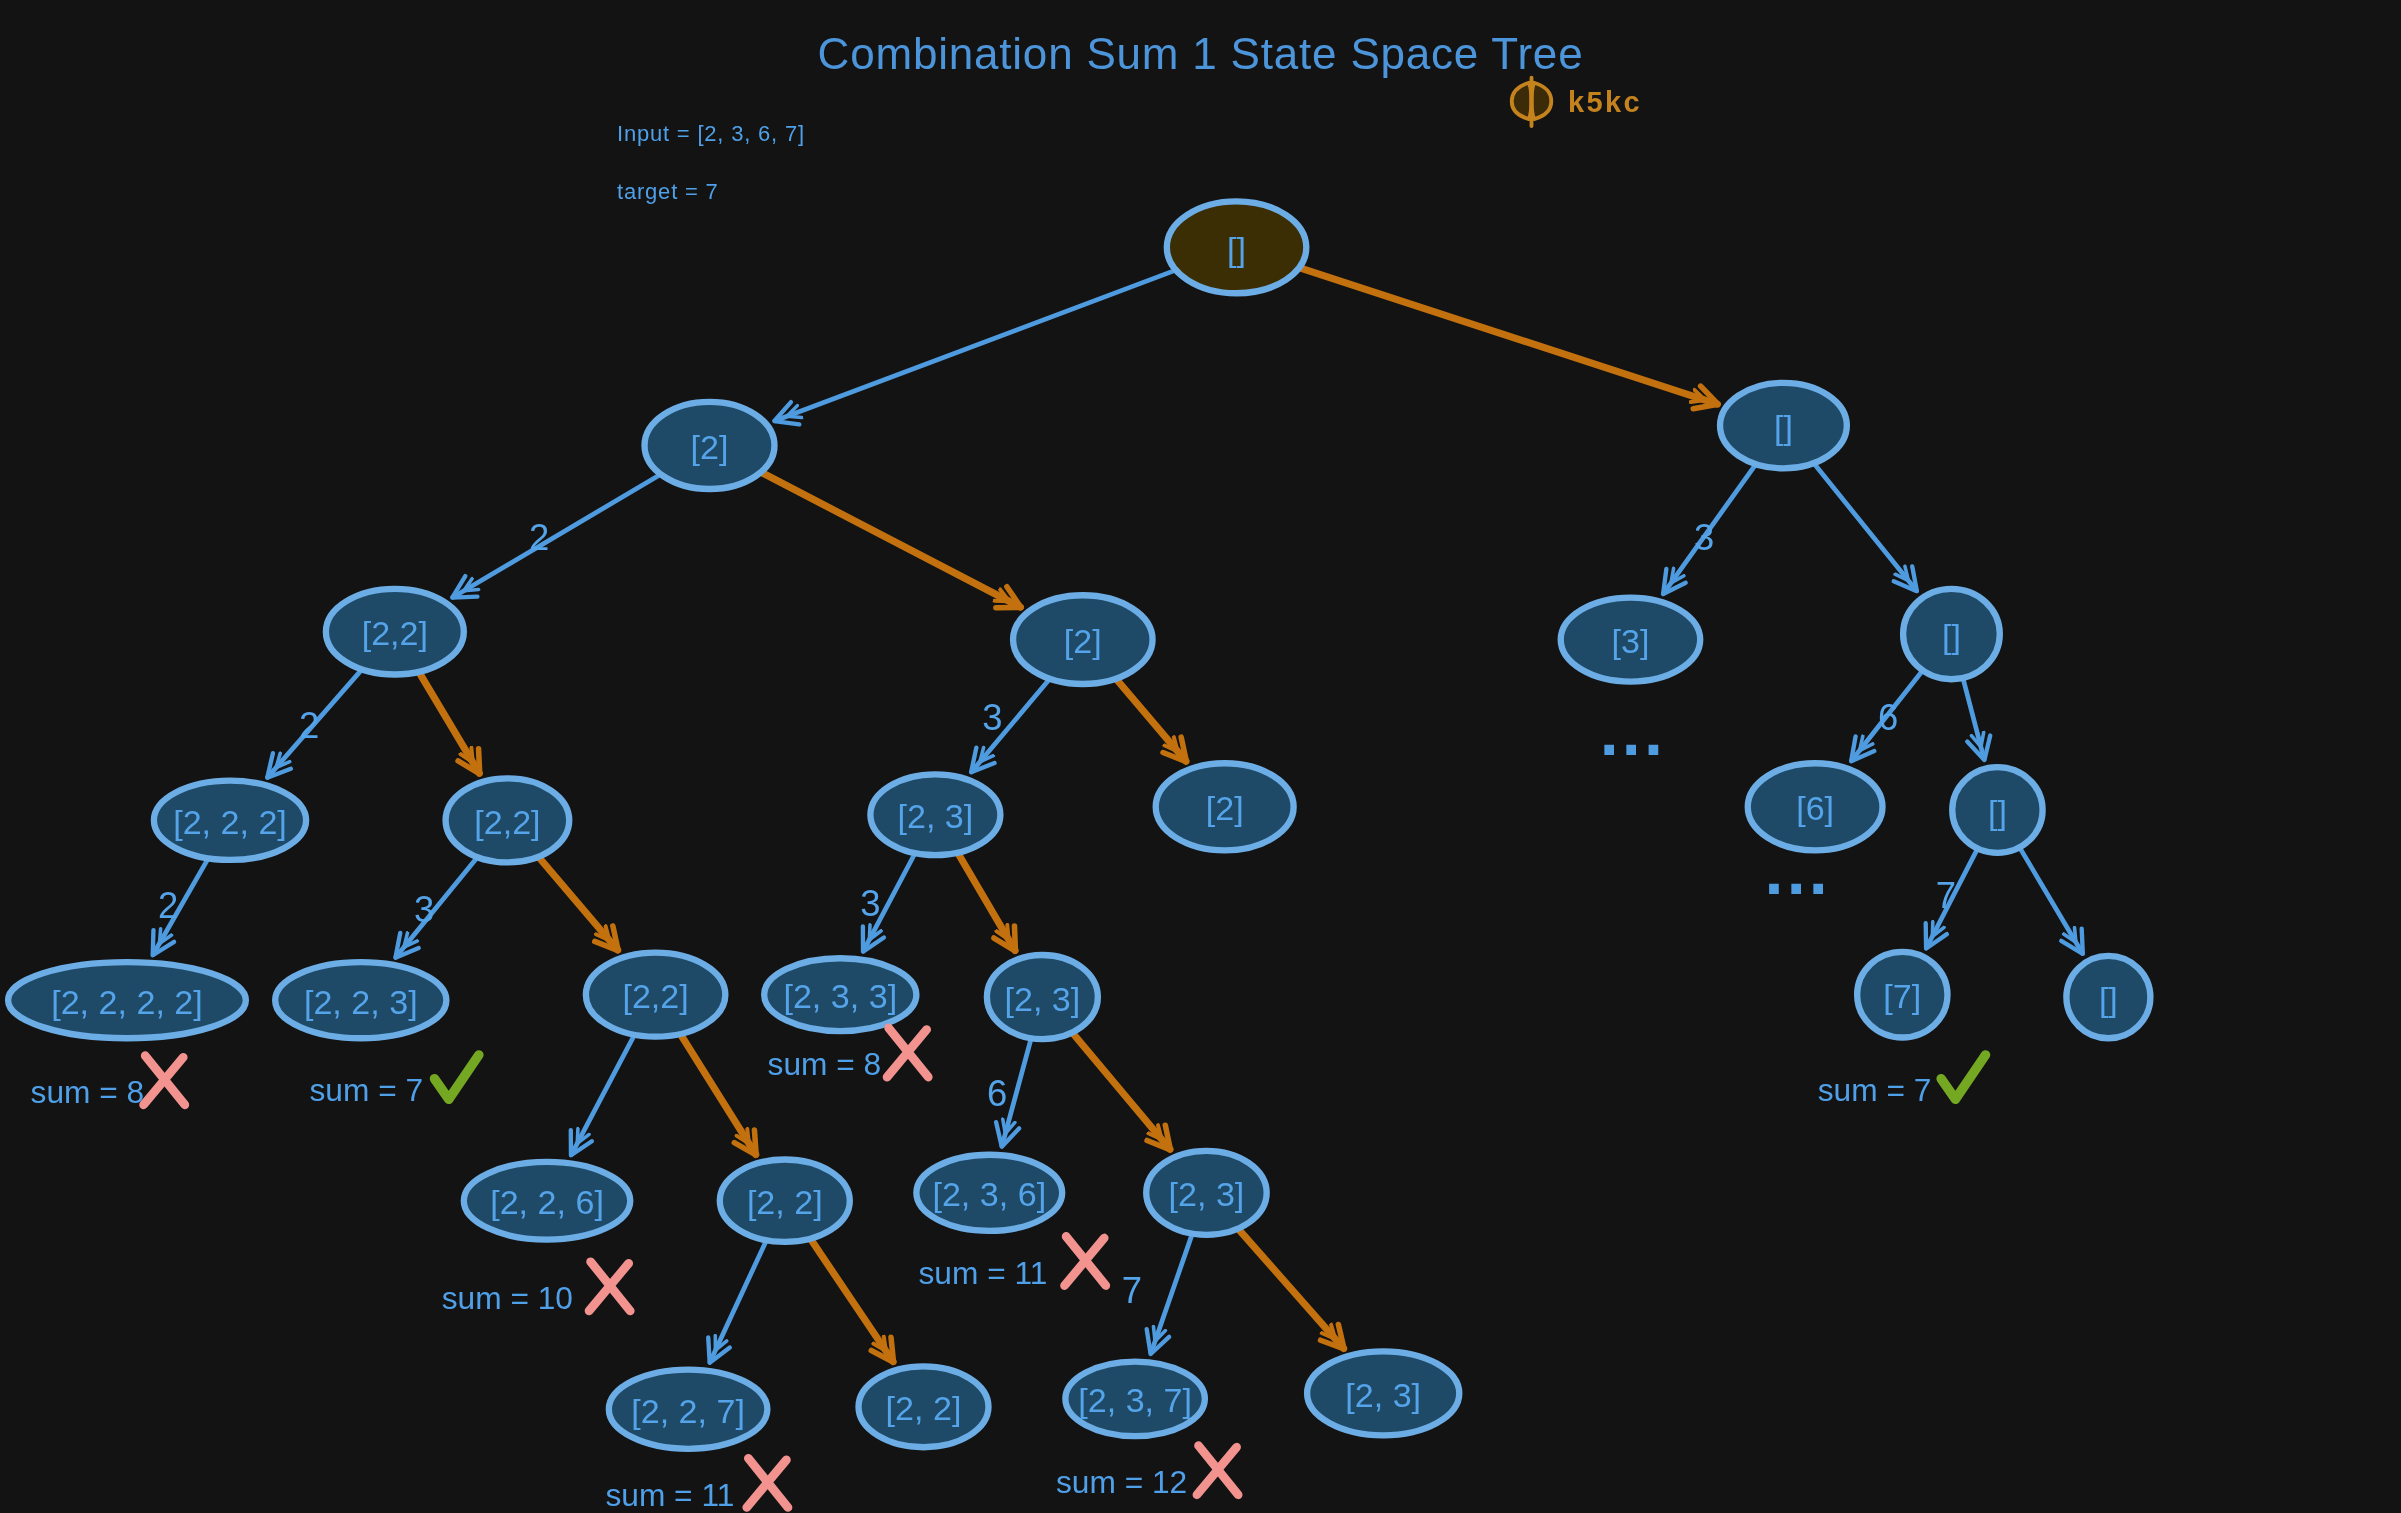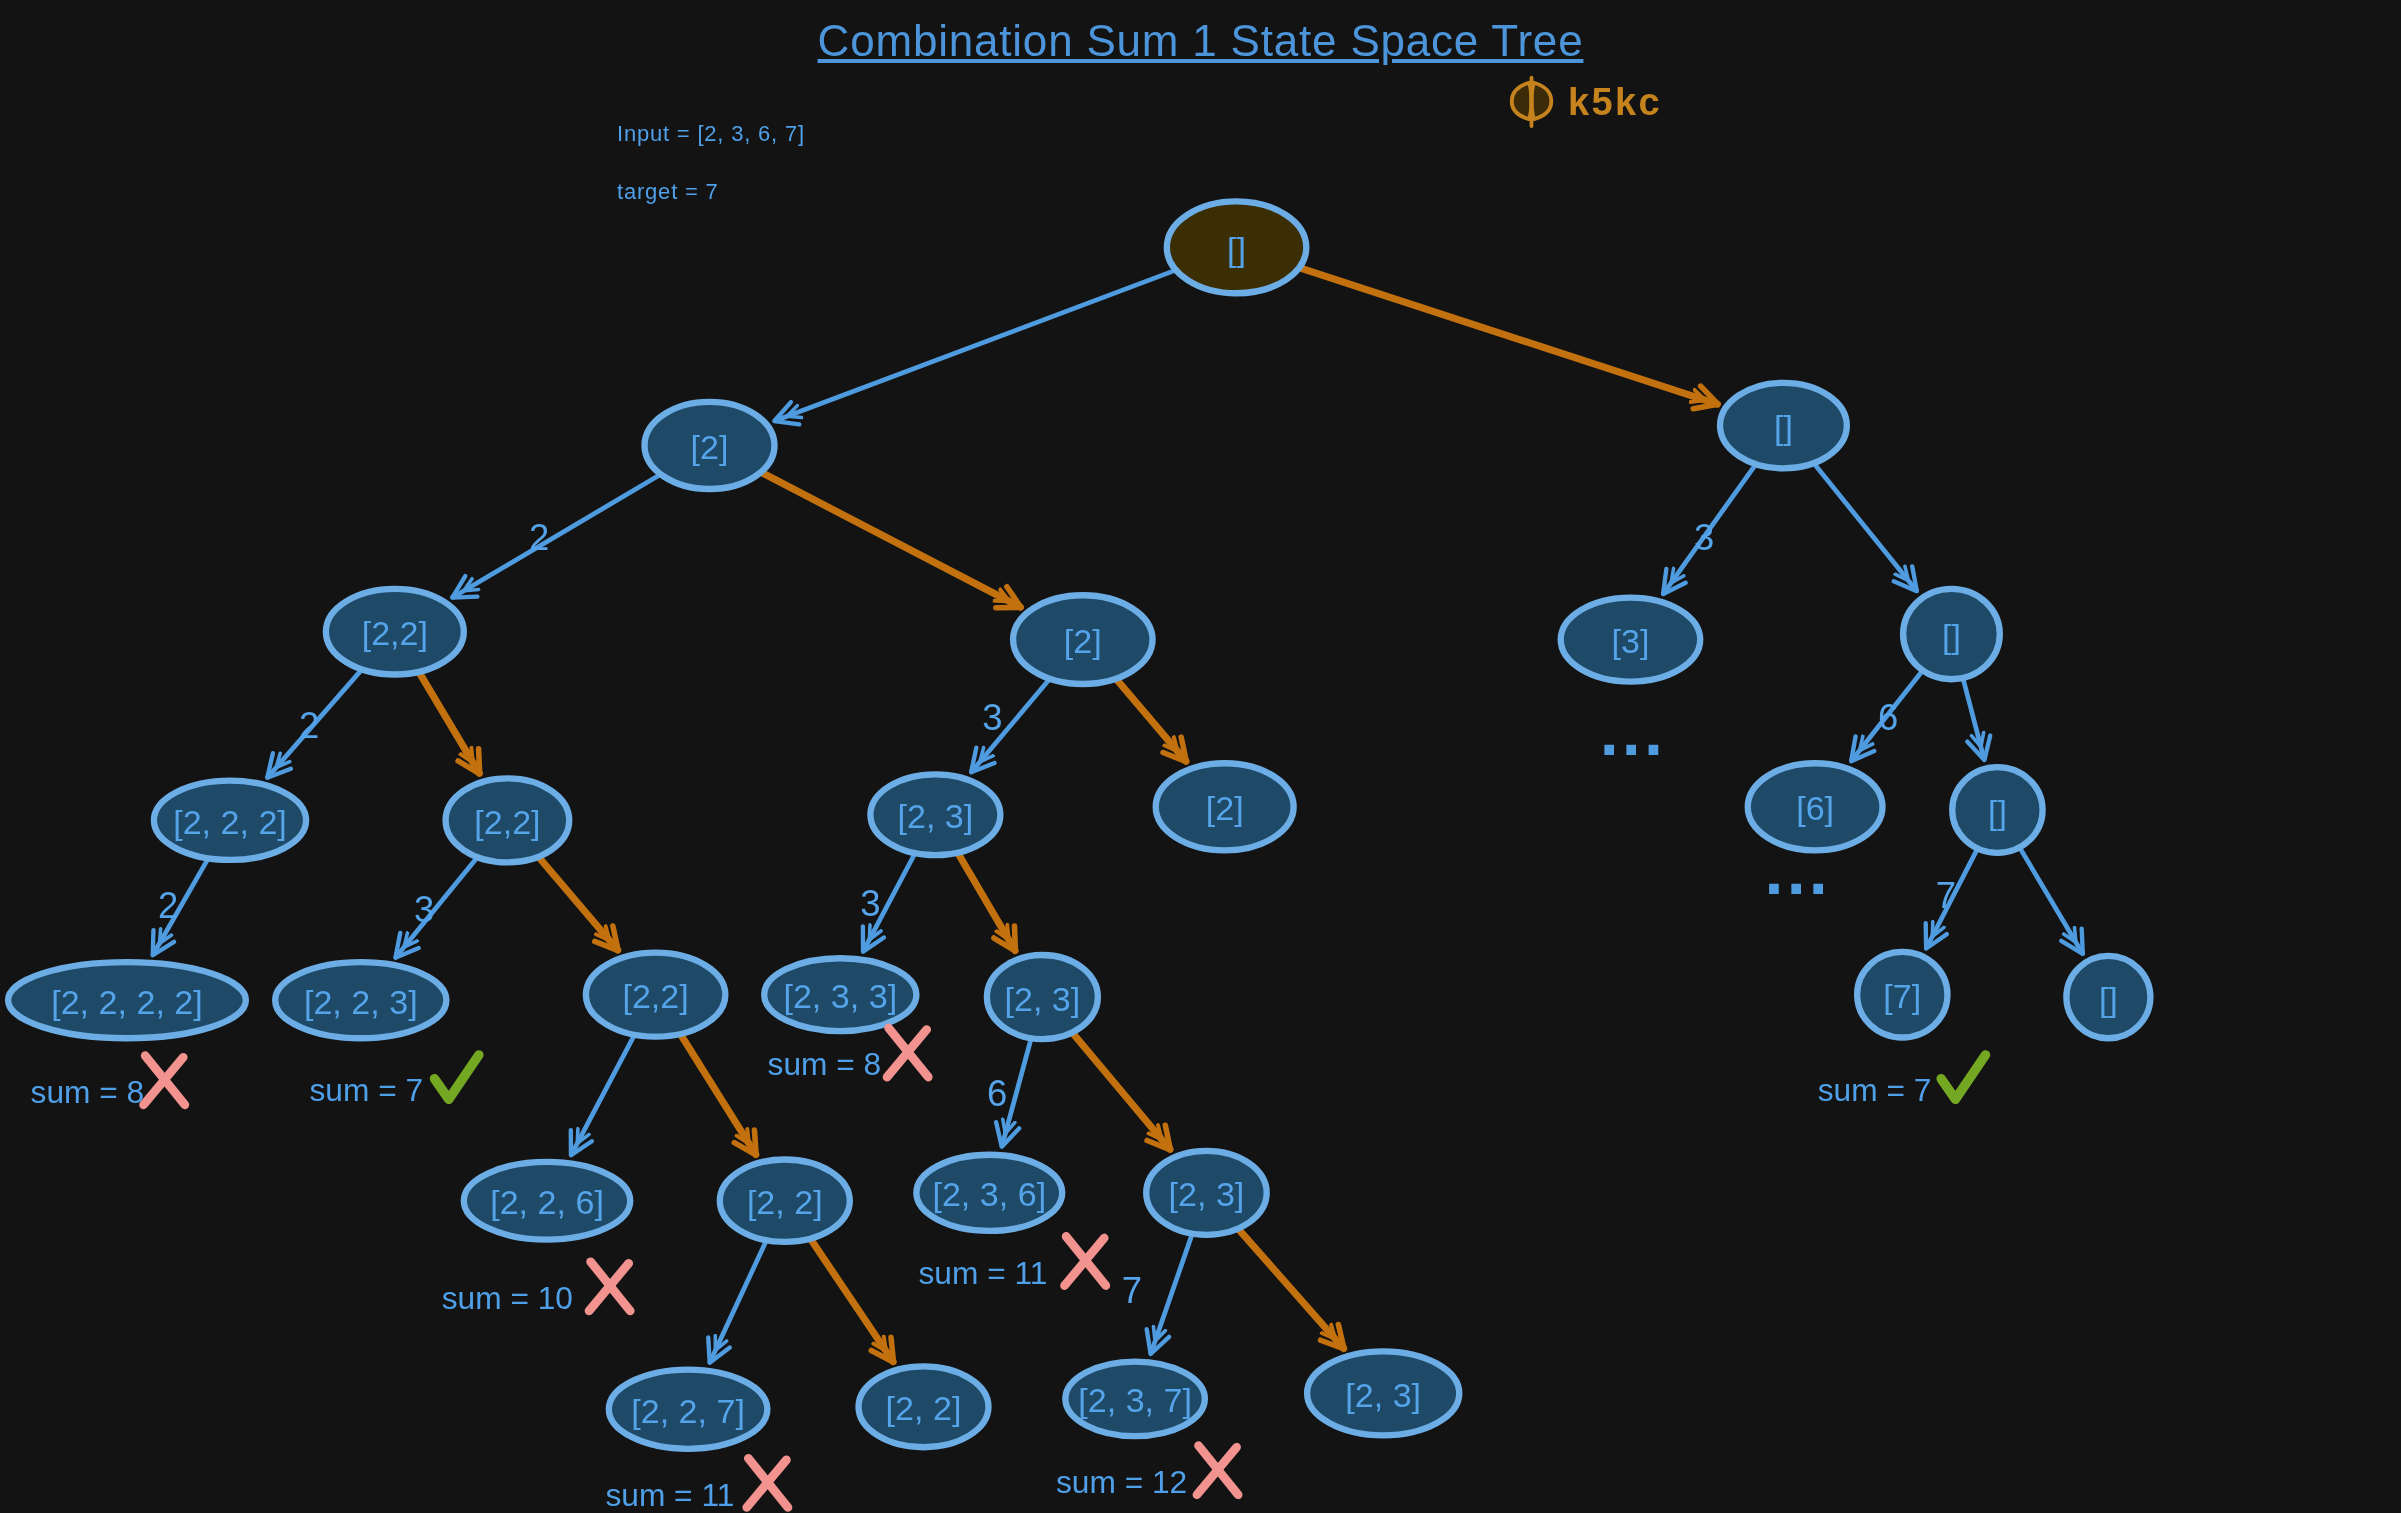--- a/index.html
+++ b/index.html
@@ -4,33 +4,32 @@
 <style>
   html,body{margin:0;padding:0;}
   body{
     width:2401px;height:1513px;
     background:#131313;
     overflow:hidden;
     font-family:"Liberation Sans",sans-serif;
     position:relative;
   }
   #page-title{
-    position:absolute;top:16px;left:0;width:2401px;
+    position:absolute;top:29px;left:0;width:2401px;
     text-align:center;
     font-size:44px;letter-spacing:0.8px;
     color:#4d95da;
-    text-decoration:underline;
   }
   #watermark{
     position:absolute;left:1506px;top:73px;
     display:flex;align-items:center;gap:11px;
     color:#c5831d;
   }
   #watermark .wm-text{
-    font-size:38px;font-weight:bold;letter-spacing:2.4px;
+    font-size:29px;font-weight:bold;letter-spacing:2.4px;
   }
   .param{
     position:absolute;left:617px;
     font-size:22px;color:#4fa0e8;letter-spacing:0.8px;
   }
   #input-label{top:121px;}
   #target-label{top:179px;}
   #diagram-canvas{position:absolute;left:0;top:0;}
 </style>
 </head>

